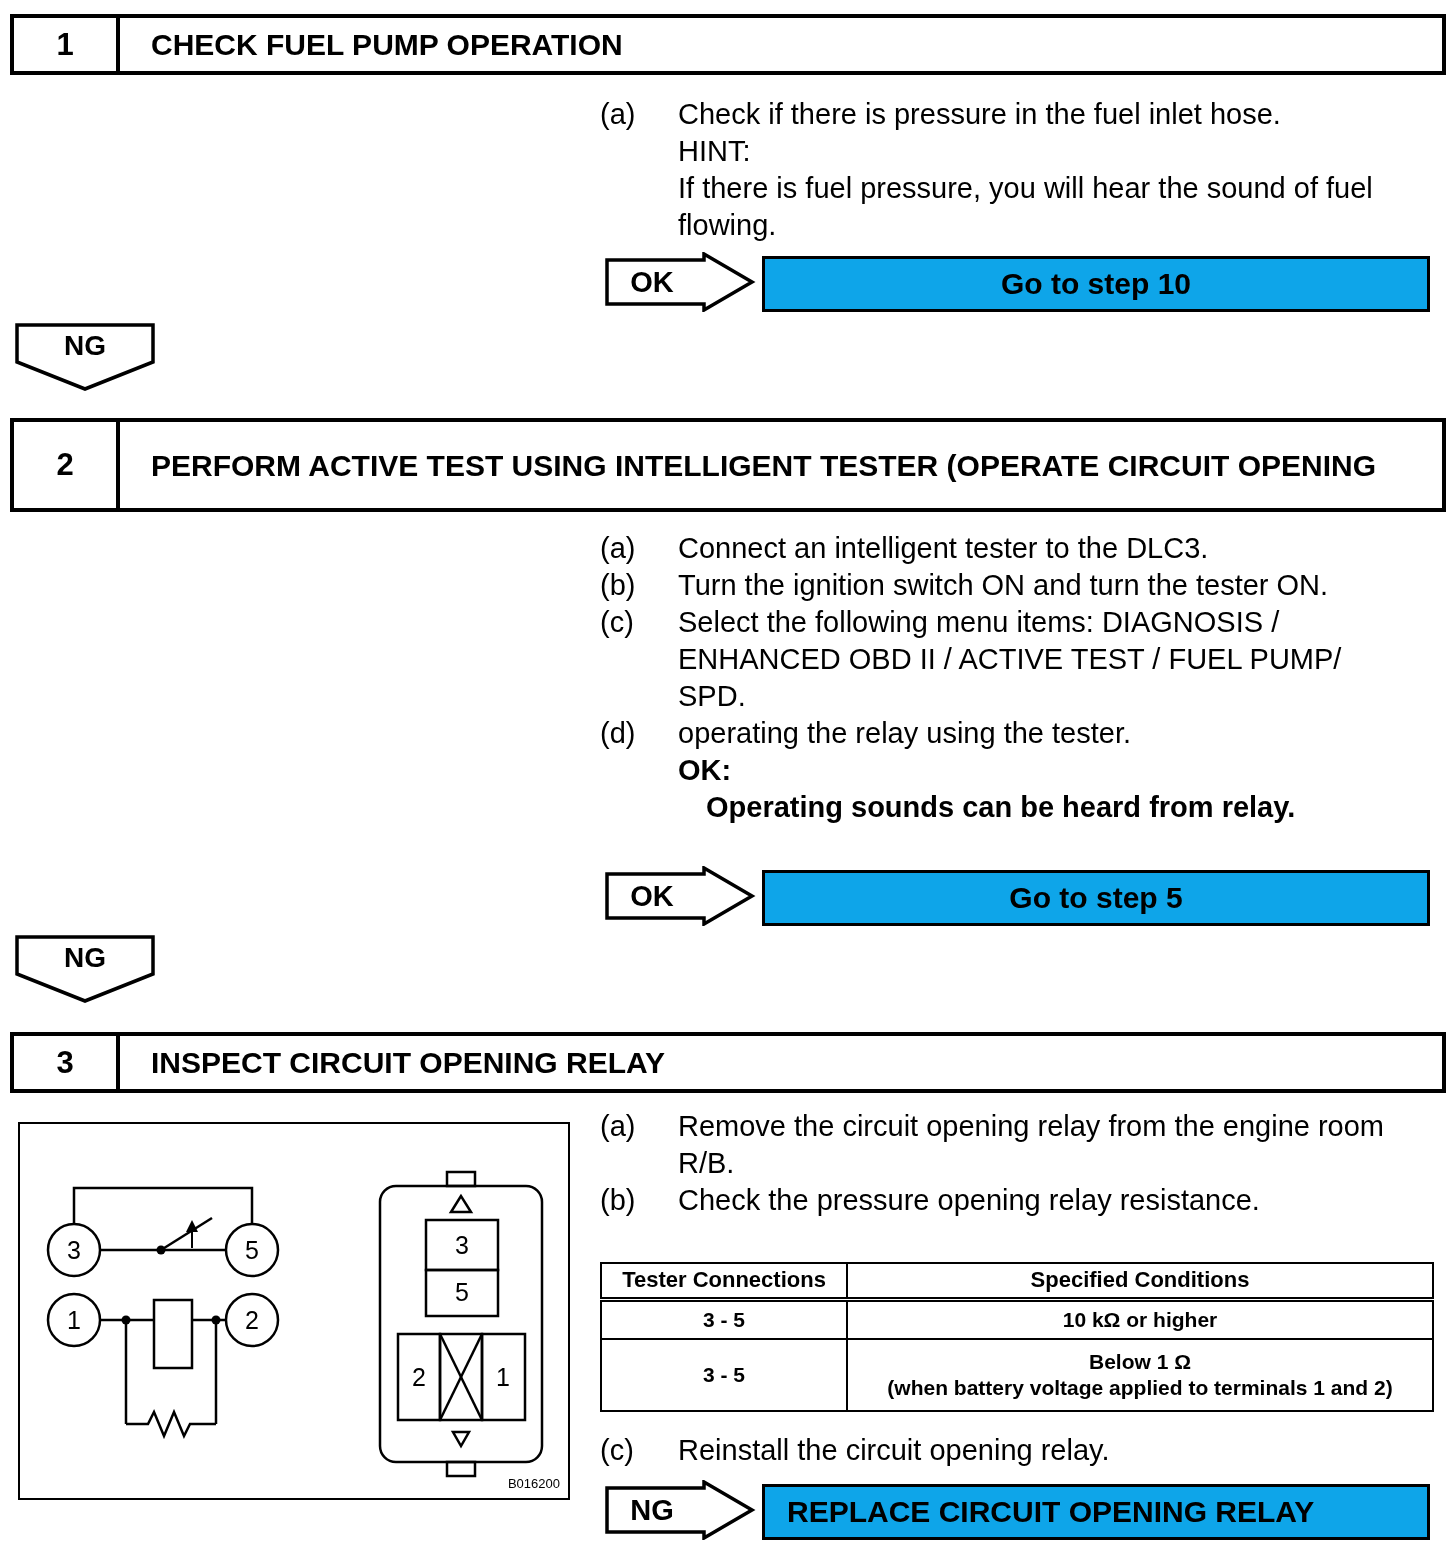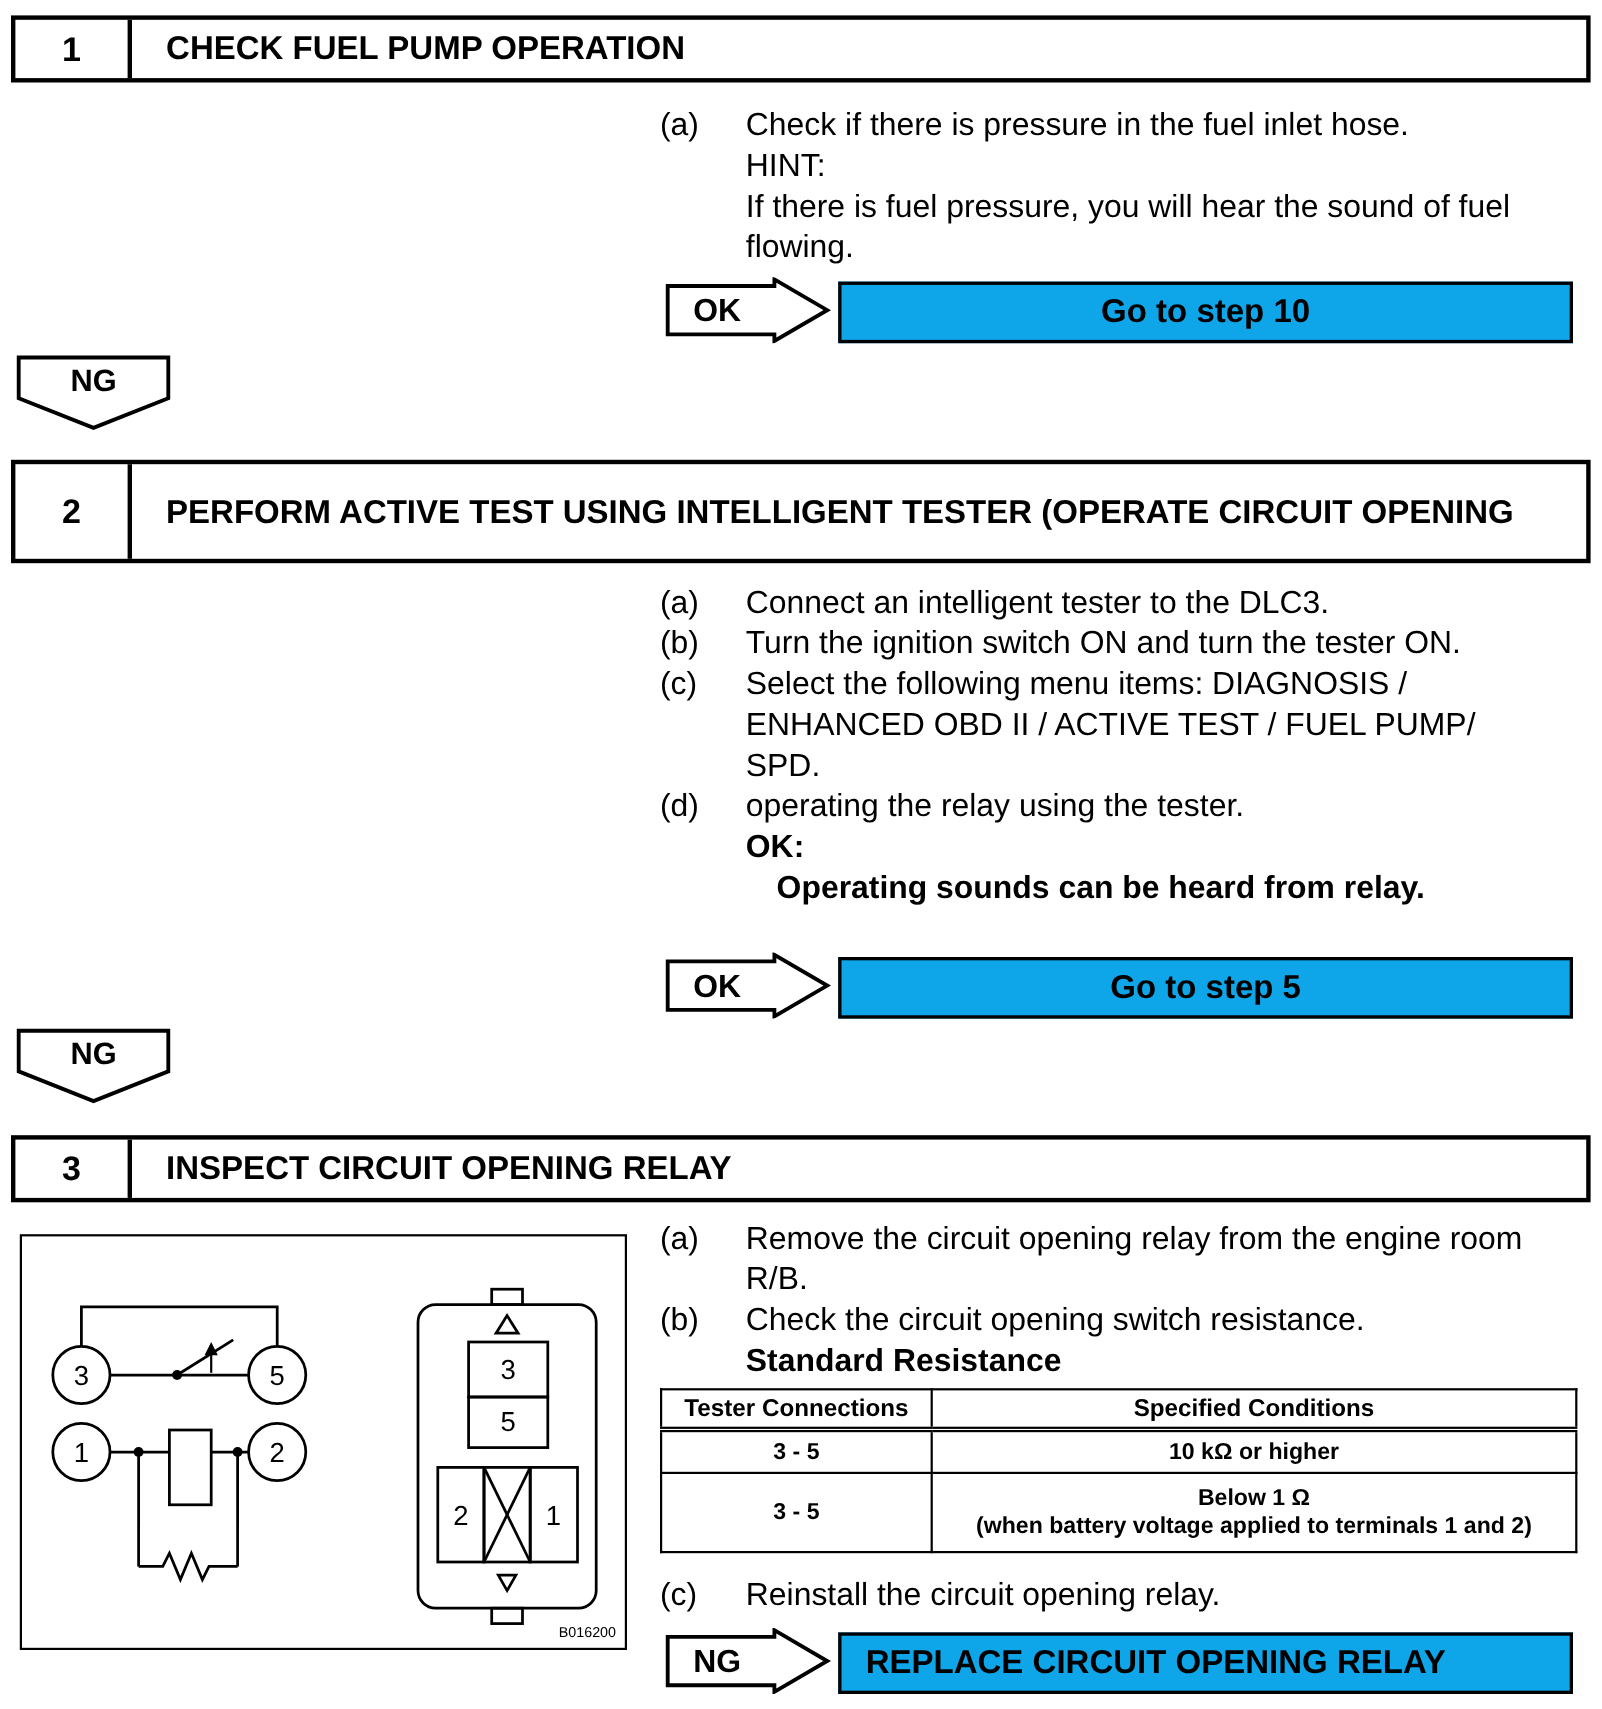--- a/index.html
+++ b/index.html
@@ -228,26 +228,22 @@
     <div class="inst">
       <div class="lbl">(a)</div>
       <div class="txt">
           <div>Remove the circuit opening relay from the engine room</div>
           <div>R/B.</div>
         </div>
     </div>
     <div class="inst">
       <div class="lbl">(b)</div>
       <div class="txt">
-          <div>Check the circuit opening switch resistance.</div>
-        </div>
-    </div>
-    <div class="inst bold">
-      <div class="lbl"></div>
-      <div class="txt">Standard Resistance</div>
+          <div>Check the pressure opening relay resistance.</div>
+        </div>
     </div>
   </div>
 
   <table class="spec-table">
     <thead>
       <tr>
         <th class="col-conn">Tester Connections</th>
         <th>Specified Conditions</th>
       </tr>
     </thead>

